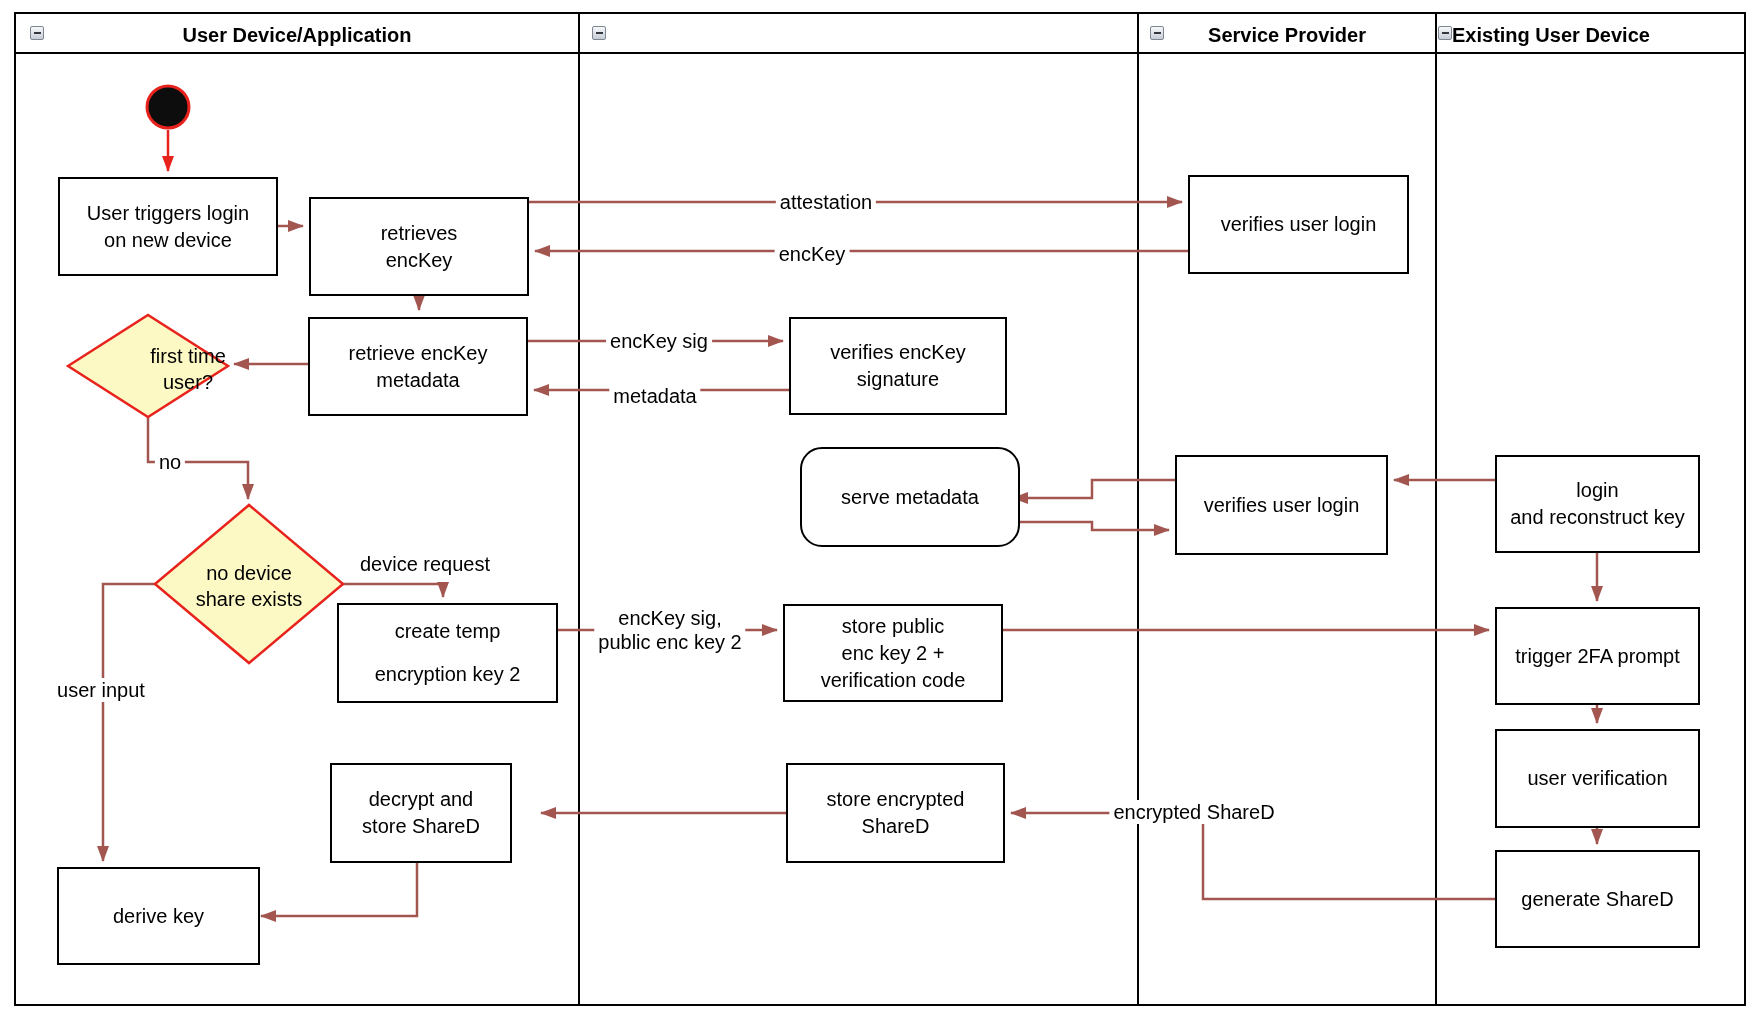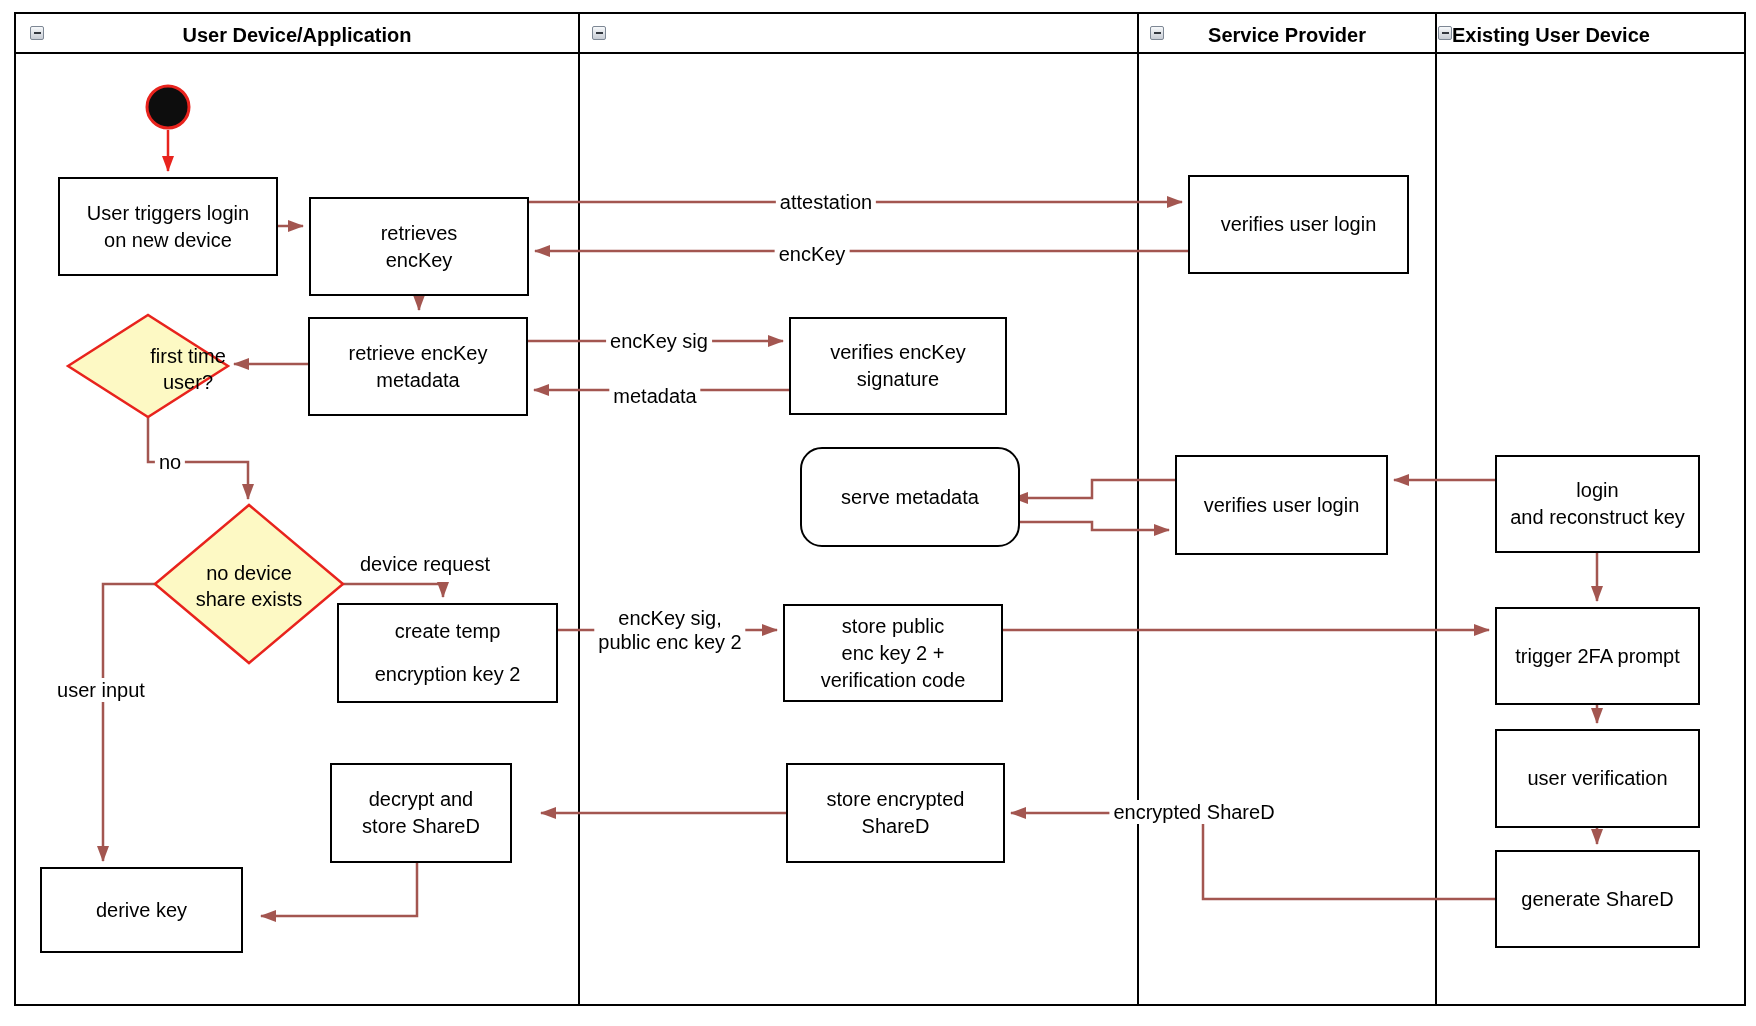--- a/index.html
+++ b/index.html
@@ -109,21 +109,21 @@
     <div class="tline">metadata</div>
   </div>
   <div class="node" style="left:337px;top:603px;width:221px;height:100px;gap:16px;">
     <div class="tline">create temp</div>
     <div class="tline">encryption key 2</div>
   </div>
   <div class="node" style="left:330px;top:763px;width:182px;height:100px;">
     <div class="tline">decrypt and</div>
     <div class="tline">store ShareD</div>
   </div>
-  <div class="node" style="left:40px;top:867px;width:203px;height:86px;">
+  <div class="node" style="left:57px;top:867px;width:203px;height:98px;">
     <div class="tline">derive key</div>
   </div>
   <div class="node" style="left:789px;top:317px;width:218px;height:98px;">
     <div class="tline">verifies encKey</div>
     <div class="tline">signature</div>
   </div>
   <div class="node" style="left:800px;top:447px;width:220px;height:100px;border-radius:22px;">
     <div class="tline">serve metadata</div>
   </div>
   <div class="node" style="left:783px;top:604px;width:220px;height:98px;">

